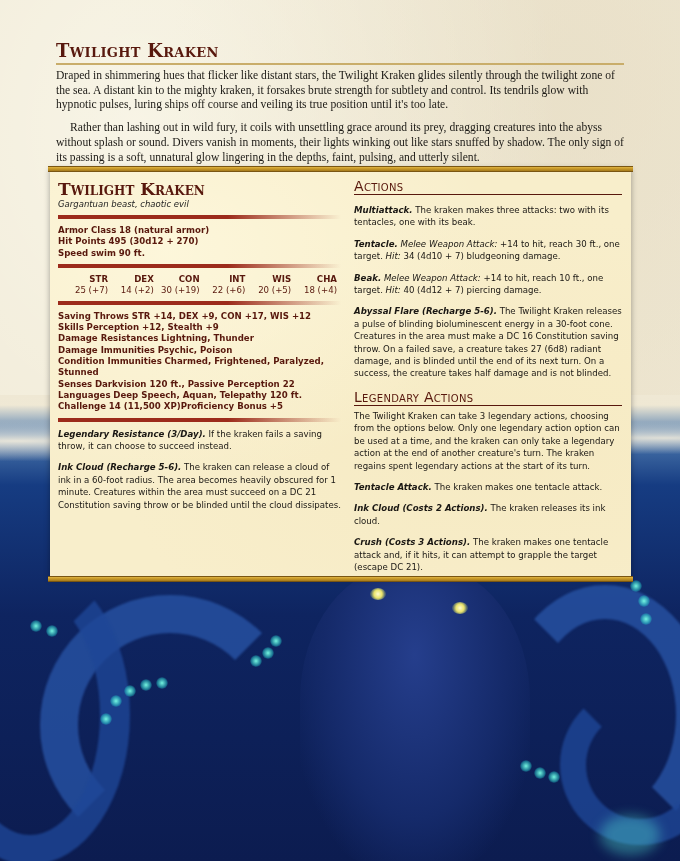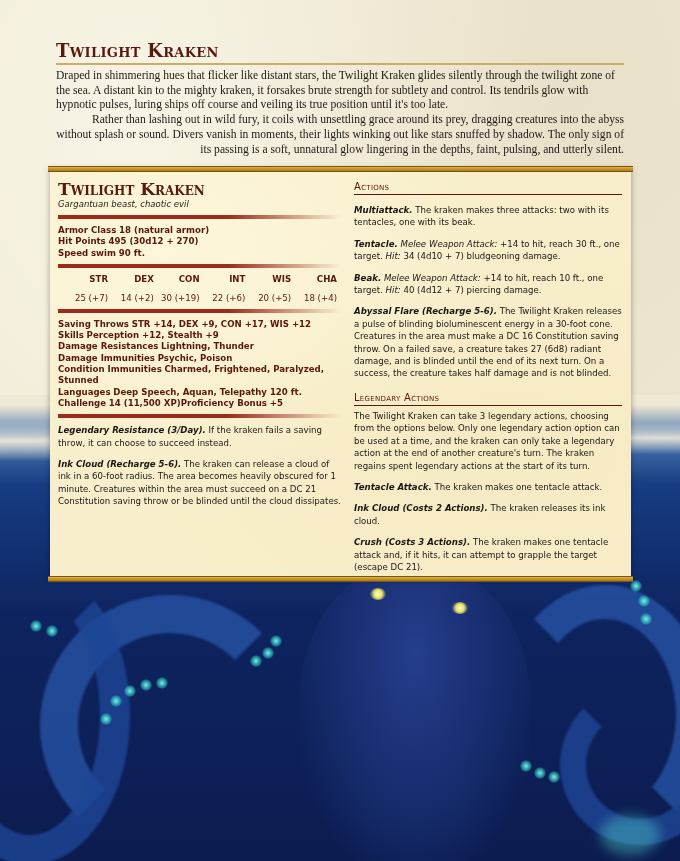--- a/index.html
+++ b/index.html
@@ -71,21 +71,21 @@
       padding-bottom: 1px;
       border-bottom: 2px solid #c9ad6a;
     }
     .intro p {
       font-family: "Liberation Serif", serif;
       font-size: 11.6px;
       line-height: 14.7px;
       color: #1c1a16;
       margin-top: 4px;
     }
-    .intro p + p { margin-top: 0; text-indent: 14px; text-align: right; }
+    .intro p + p { margin-top: 8px; text-indent: 14px; }
 
     
     .statblock {
       position: absolute; left: 50px; top: 169px; width: 581px; height: 410px;
       background:
         radial-gradient(ellipse at 20% 20%, rgba(255,250,225,0.7), rgba(255,250,225,0) 50%),
         radial-gradient(ellipse at 80% 70%, rgba(245,232,190,0.6), rgba(245,232,190,0) 60%),
         #f8eecb;
       box-shadow: 0 0 6px rgba(0,0,0,0.35);
     }
@@ -122,32 +122,32 @@
     }
     .prop {
       font-size: 8.6px; line-height: 11.3px; color: #58180d;
     }
     .prop b { font-weight: bold; color: #58180d; }
     .prop span.v { color: #58180d; font-weight: bold; }
 
     .abilities { display: flex; justify-content: space-between; padding: 0 4px 0 6px; }
     .ab { text-align: right; width: 44px; }
     .ab .k { font-size: 8.6px; font-weight: bold; color: #58180d; line-height: 11px; }
-    .ab .v { font-size: 8.6px; color: #58180d; line-height: 11px; margin-top: 8px; }
+    .ab .v { font-size: 8.6px; color: #58180d; line-height: 11px; margin-top: 0; }
 
     .trait {
       font-size: 8.6px; line-height: 12.4px; color: #1a1713; margin-top: 9px;
     }
     .trait .tn { font-weight: bold; font-style: italic; }
     .trait i { font-style: italic; }
 
     .sec-head {
       font-family: "DejaVu Sans", sans-serif;
       font-variant: small-caps;
-      font-size: 10px;
+      font-size: 14px;
       color: #58180d;
       line-height: 15px;
       border-bottom: 1px solid #58180d;
       letter-spacing: 0.3px;
     }
     .col.right .trait:first-of-type { margin-top: 4px; }
     .legend-intro { font-size: 8.6px; line-height: 12.4px; color: #1a1713; margin-top: 4px; }
   </style>
 </head>
 <body>
@@ -231,20 +231,21 @@
         </div>
     </div>
 
     <div class="taper"></div>
 
     <div class="prop"><b>Saving Throws</b>&nbsp;<span class="v">STR +14, DEX +9, CON +17, WIS +12</span></div>
     <div class="prop"><b>Skills</b>&nbsp;<span class="v">Perception +12, Stealth +9</span></div>
     <div class="prop"><b>Damage Resistances</b>&nbsp;<span class="v">Lightning, Thunder</span></div>
     <div class="prop"><b>Damage Immunities</b>&nbsp;<span class="v">Psychic, Poison</span></div>
     <div class="prop"><b>Condition Immunities</b>&nbsp;<span class="v">Charmed, Frightened, Paralyzed, Stunned</span></div>
+    <div class="prop"><b>Senses</b>&nbsp;<span class="v">Darkvision 120 ft., Passive Perception 22</span></div>
     <div class="prop"><b>Languages</b>&nbsp;<span class="v">Deep Speech, Aquan, Telepathy 120 ft.</span></div>
     <div class="prop" style="display:flex; justify-content:flex-start; padding-right:8px;">
       <span><b>Challenge</b>&nbsp;<span class="v">14 (11,500 XP)</span></span>
       <span><b>Proficiency Bonus</b>&nbsp;<span class="v">+5</span></span>
     </div>
 
     <div class="taper"></div>
 
     <div class="trait" style="margin-top:6px;"><span class="tn">Legendary Resistance (3/Day).</span><span> If the kraken fails a saving throw, it can choose to succeed instead.</span></div>
     <div class="trait"><span class="tn">Ink Cloud (Recharge 5-6).</span><span> The kraken can release a cloud of ink in a 60-foot radius. The area becomes heavily obscured for 1 minute. Creatures within the area must succeed on a DC 21 Constitution saving throw or be blinded until the cloud dissipates.</span></div>

